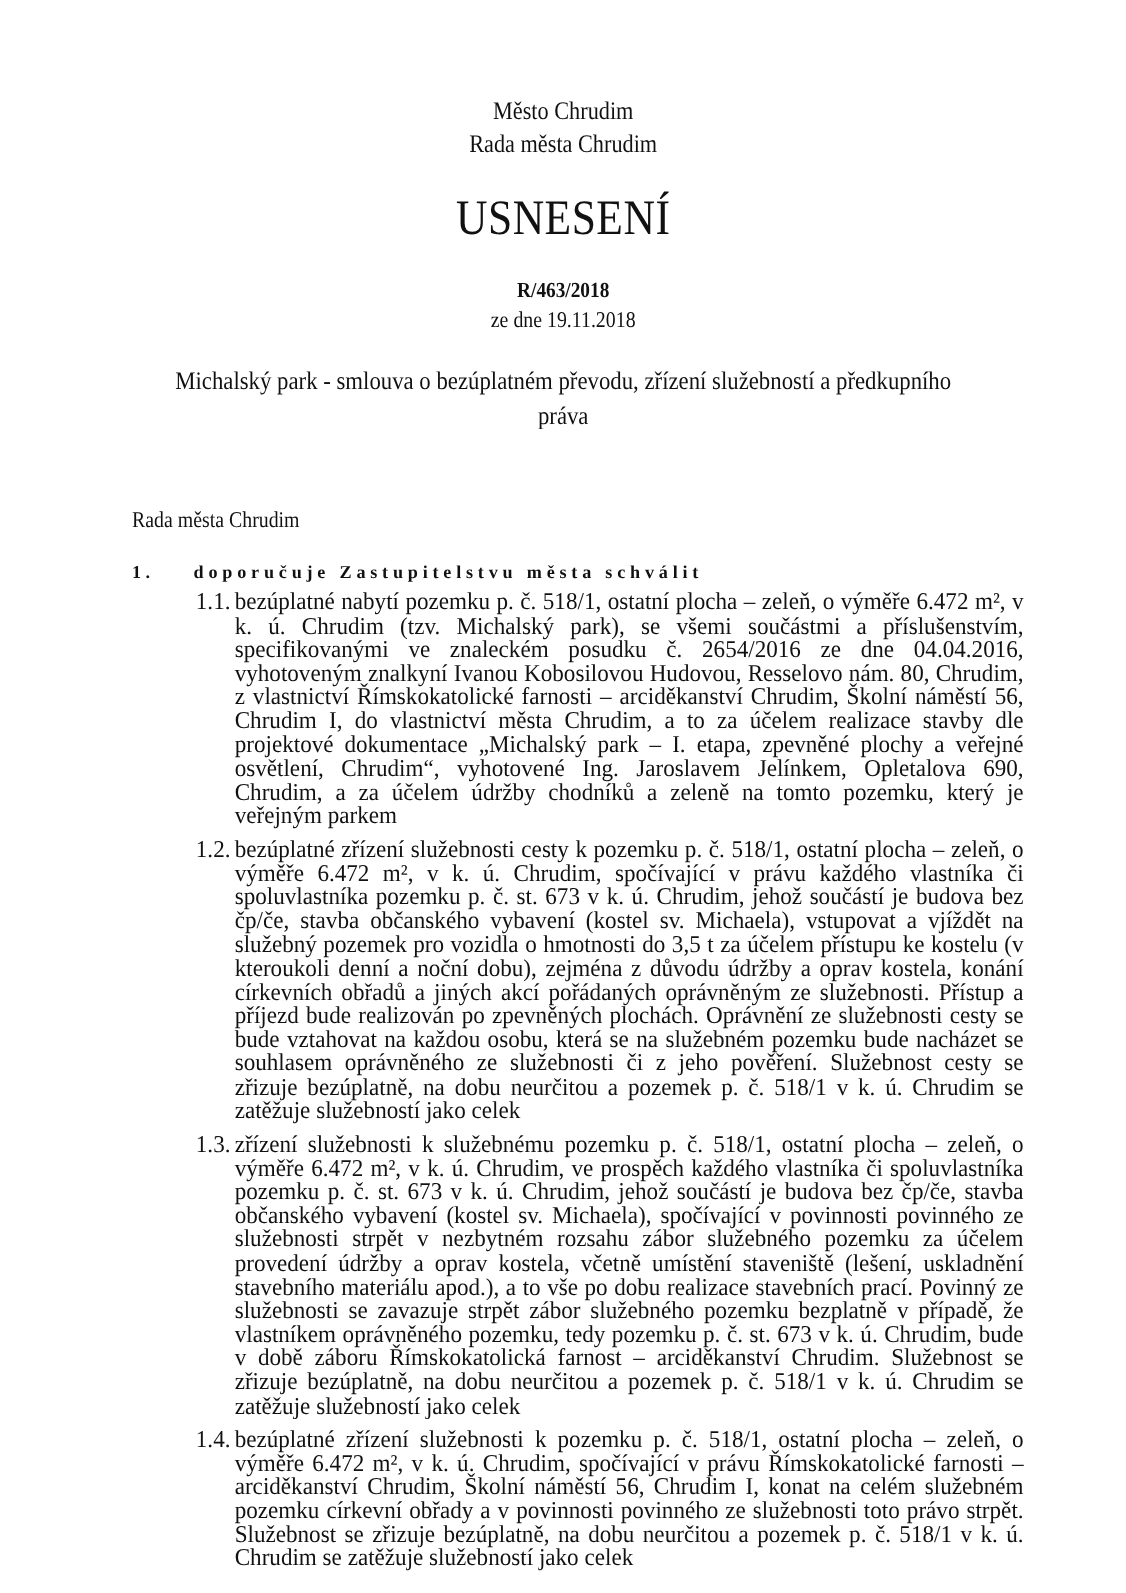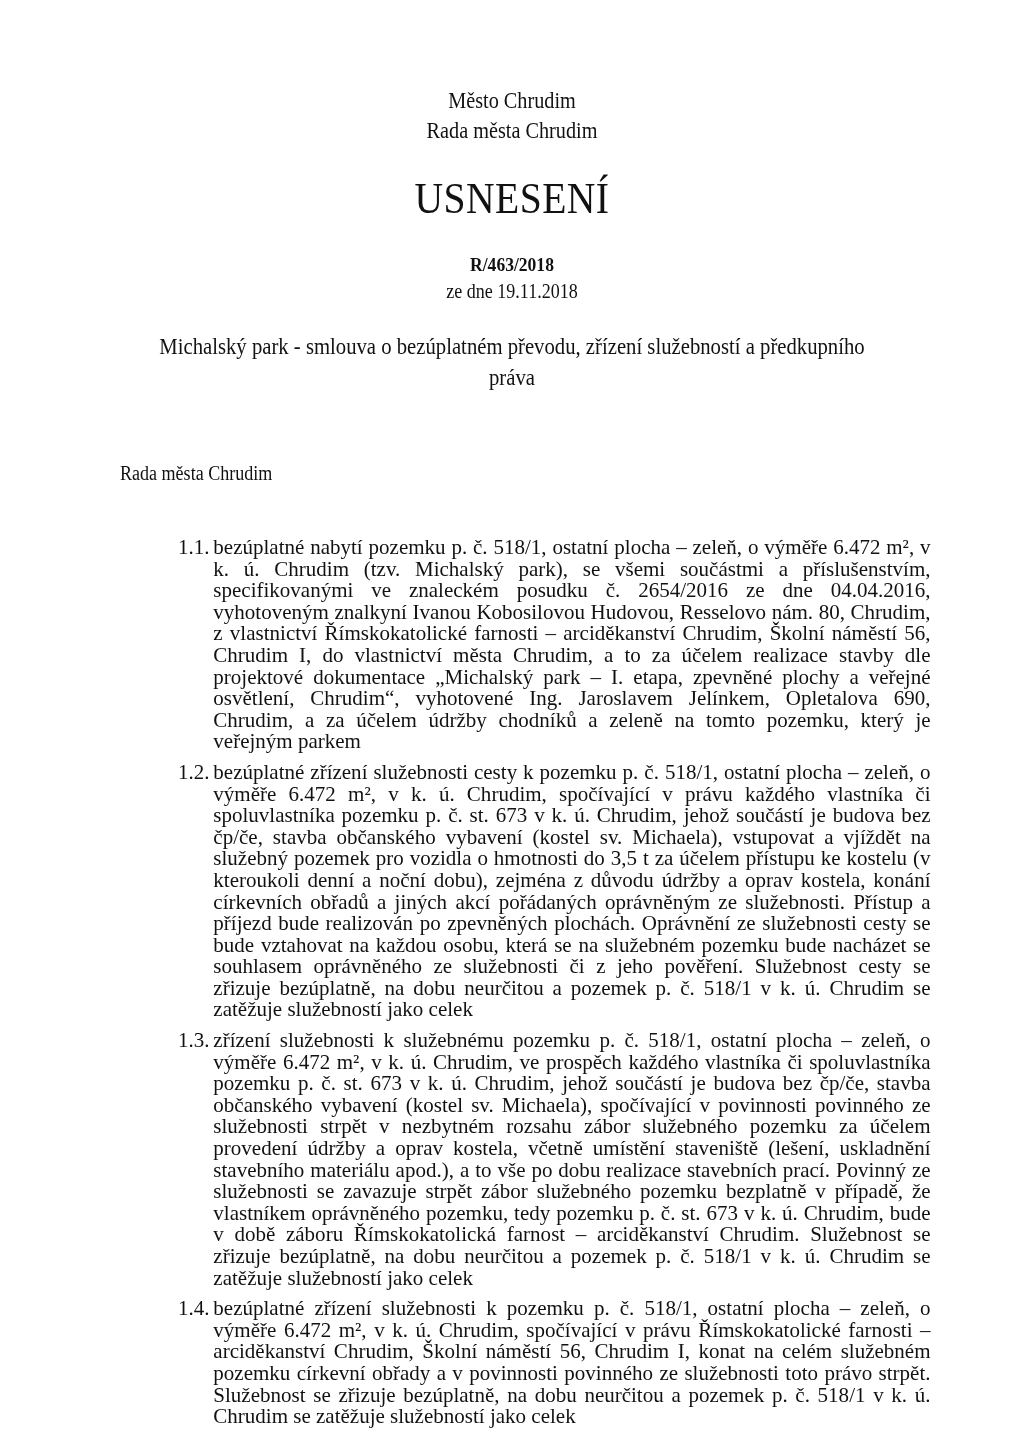--- a/index.html
+++ b/index.html
@@ -102,20 +102,23 @@
 
   <div class="center h-town">Město Chrudim</div>
   <div class="center h-council">Rada města Chrudim</div>
   <div class="center h-title">USNESENÍ</div>
   <div class="center h-number">R/463/2018</div>
   <div class="center h-date">ze dne 19.11.2018</div>
   <div class="center h-subject">Michalský park - smlouva o bezúplatném převodu, zřízení služebností a předkupního práva</div>
 
   <div class="council-label">Rada města Chrudim</div>
 
+  <div class="section">
+    <span class="num">1.</span><span class="label">doporučuje Zastupitelstvu města schválit</span>
+  </div>
 
   <div class="items">
     <div class="item">
       <span class="item-num">1.1.</span>
       <span class="item-text">bezúplatné nabytí pozemku p. č. 518/1, ostatní plocha – zeleň, o výměře 6.472 m², v k. ú. Chrudim (tzv. Michalský park), se všemi součástmi a příslušenstvím, specifikovanými ve znaleckém posudku č. 2654/2016 ze dne 04.04.2016, vyhotoveným znalkyní Ivanou Kobosilovou Hudovou, Resselovo nám. 80, Chrudim, z vlastnictví Římskokatolické farnosti – arciděkanství Chrudim, Školní náměstí 56, Chrudim I, do vlastnictví města Chrudim, a to za účelem realizace stavby dle projektové dokumentace „Michalský park – I. etapa, zpevněné plochy a veřejné osvětlení, Chrudim“, vyhotovené Ing. Jaroslavem Jelínkem, Opletalova 690, Chrudim, a za účelem údržby chodníků a zeleně na tomto pozemku, který je veřejným parkem</span>
     </div>
     <div class="item">
       <span class="item-num">1.2.</span>
       <span class="item-text">bezúplatné zřízení služebnosti cesty k  pozemku p. č. 518/1, ostatní plocha – zeleň, o výměře 6.472 m², v k. ú. Chrudim, spočívající v právu každého vlastníka či spoluvlastníka pozemku p. č. st. 673 v k. ú. Chrudim, jehož součástí je budova bez čp/če, stavba občanského vybavení (kostel sv. Michaela), vstupovat a vjíždět na služebný pozemek pro vozidla o hmotnosti do 3,5 t za účelem přístupu ke kostelu (v kteroukoli denní a noční dobu), zejména z důvodu údržby a oprav kostela, konání církevních obřadů a jiných akcí pořádaných oprávněným ze služebnosti. Přístup a příjezd bude realizován po zpevněných plochách. Oprávnění ze služebnosti cesty se bude vztahovat na každou osobu, která se na služebném pozemku bude nacházet se souhlasem oprávněného ze služebnosti či z jeho pověření. Služebnost cesty se zřizuje bezúplatně, na dobu neurčitou a pozemek p. č. 518/1 v k. ú. Chrudim se zatěžuje služebností jako celek</span>
     </div>

